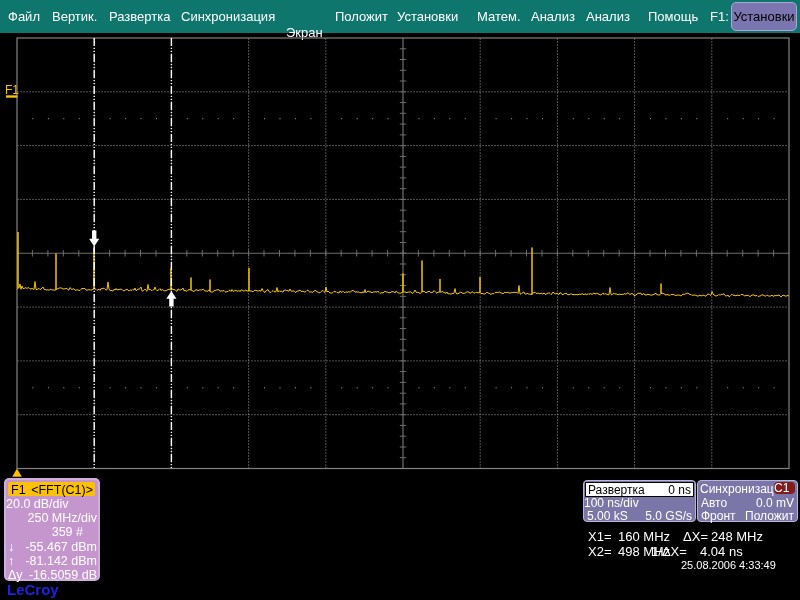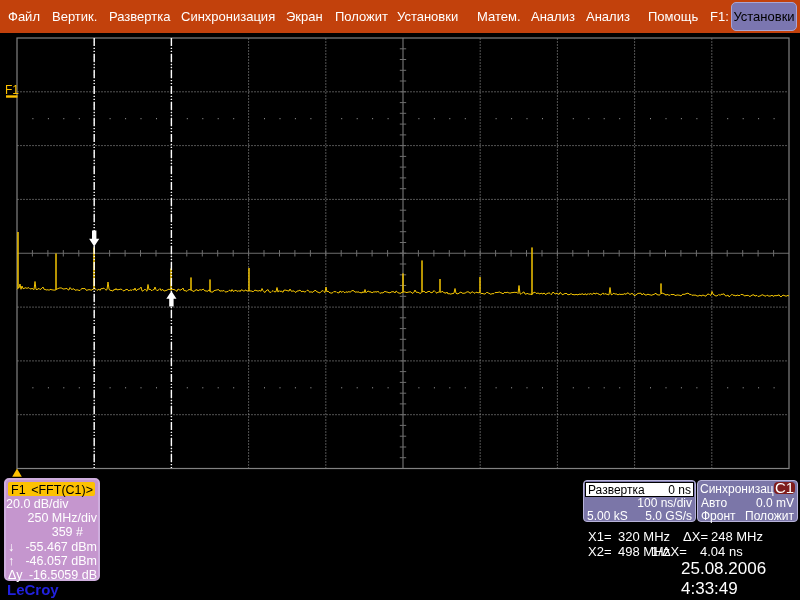--- a/index.html
+++ b/index.html
@@ -1,25 +1,25 @@
 <!DOCTYPE html>
 <html><head><meta charset="utf-8">
 <style>
   html,body{margin:0;padding:0;background:#000;}
   body{width:800px;height:600px;position:relative;overflow:hidden;
        font-family:"Liberation Sans",sans-serif;-webkit-font-smoothing:none;}
   .ab{position:absolute;}
 </style></head>
 <body>
-<div class="ab" style="left:0;top:0;width:800px;height:33px;background:#c2410c;color:#fff;font-size:13px">
+<div class="ab" style="left:0;top:0;width:800px;height:33px;background:#0f766e;color:#fff;font-size:13px">
     <span style="position:absolute;left:8px;top:9px">Файл</span>
     <span style="position:absolute;left:52px;top:9px">Вертик.</span>
     <span style="position:absolute;left:109px;top:9px">Развертка</span>
     <span style="position:absolute;left:181px;top:9px">Синхронизация</span>
-    <span style="position:absolute;left:286px;top:9px">Экран</span>
+    <span style="position:absolute;left:286px;top:25px">Экран</span>
     <span style="position:absolute;left:335px;top:9px">Положит</span>
     <span style="position:absolute;left:397px;top:9px">Установки</span>
     <span style="position:absolute;left:477px;top:9px">Матем.</span>
     <span style="position:absolute;left:531px;top:9px">Анализ</span>
     <span style="position:absolute;left:586px;top:9px">Анализ</span>
     <span style="position:absolute;left:648px;top:9px">Помощь</span>
     <span style="position:absolute;left:710px;top:9px">F1:</span>
   </div>
 <div class="ab" style="left:731px;top:2px;width:64px;height:27px;background:#7b76b0;border:1px solid #a9a5d2;border-radius:5px;color:#000000;font-size:13px;text-align:center;line-height:27px">Установки</div>
 <svg width="800" height="600" viewBox="0 0 800 600" style="position:absolute;left:0;top:0">
@@ -57,48 +57,48 @@
   <div class="ab" style="left:2px;top:2px;width:87px;height:14px;background:#fdc101;border-radius:2px;color:#000;">
     <span class="ab" style="left:3px;top:0.5px">F1</span>
       <span class="ab" style="right:2px;top:0.5px">&lt;FFT(C1)&gt;</span>
   </div>
   <div class="ab" style="left:0;top:17px;width:91px;">20.0 dB/div</div>
   <div class="ab" style="left:0;top:31px;width:91px;text-align:right">250 MHz/div</div>
   <div class="ab" style="left:0;top:45px;width:77px;text-align:right">359 #</div>
   <div class="ab" style="left:2px;top:60px">↓</div>
   <div class="ab" style="left:0;top:60px;width:91px;text-align:right">-55.467 dBm</div>
   <div class="ab" style="left:2px;top:74px">↑</div>
-  <div class="ab" style="left:0;top:74px;width:91px;text-align:right">-46.057 dBm</div>
+  <div class="ab" style="left:0;top:74px;width:91px;text-align:right">-81.142 dBm</div>
   <div class="ab" style="left:2px;top:88px">Δy</div>
   <div class="ab" style="left:0;top:88px;width:91px;text-align:right">-16.5059 dB</div>
 </div>
 
 <div class="ab" style="left:583px;top:480px;width:111px;height:40px;background:#7b76a8;border:1.5px solid #b7b3d9;border-radius:4px;color:#fff;font-size:12px">
   <div class="ab" style="left:1px;top:1px;width:107px;height:13px;background:#fff;border:1px solid #000;color:#000">
     <span class="ab" style="left:2px;top:0px">Развертка</span>
       <span class="ab" style="right:2px;top:0px">0 ns</span>
   </div>
-  <div class="ab" style="left:0;top:15px;width:108px;text-align:right">100 ns/div</div>
+  <div class="ab" style="left:0;top:15px;width:108px;">100 ns/div</div>
   <div class="ab" style="left:3px;top:28px">5.00 kS</div>
   <div class="ab" style="left:0;top:28px;width:108px;text-align:right">5.0 GS/s</div>
 </div>
 
 <div class="ab" style="left:697px;top:480px;width:99px;height:40px;background:#7b76a8;border:1.5px solid #b7b3d9;border-radius:4px;color:#fff;font-size:12px">
   <div class="ab" style="left:2px;top:1px">Синхронизац</div>
-  <div class="ab" style="right:2px;top:1px;width:21px;height:12px;background:#7f1d1d;border-radius:4px;text-align:center;font-size:15px;line-height:12px">C1</div>
+  <div class="ab" style="right:2px;top:1px;width:21px;height:12px;background:#7f1d1d;border-radius:4px;text-align:left;font-size:12px;line-height:12px">C1</div>
   <div class="ab" style="left:3px;top:15px">Авто</div>
   <div class="ab" style="right:3px;top:15px">0.0 mV</div>
   <div class="ab" style="left:3px;top:28px">Фронт</div>
   <div class="ab" style="right:3px;top:28px">Положит</div>
 </div>
 
 <div class="ab" style="left:0;top:529px;width:800px;color:#fff;font-size:13px">
   <span class="ab" style="left:588px;top:0">X1=</span>
-    <span class="ab" style="left:618px;top:0">320 MHz</span>
+    <span class="ab" style="left:618px;top:0">160 MHz</span>
   <span class="ab" style="left:650px;top:0;width:58px;text-align:right">ΔX=</span>
     <span class="ab" style="left:700px;top:0;width:63px;text-align:right">248 MHz</span>
   <span class="ab" style="left:588px;top:15px">X2=</span>
     <span class="ab" style="left:618px;top:15px">498 MHz</span>
   <span class="ab" style="left:640px;top:15px;width:58px;text-align:center">1/ΔX=</span>
     <span class="ab" style="left:700px;top:15px;width:63px;text-align:left">4.04 ns</span>
 </div>
-<div class="ab" style="left:681px;top:559px;color:#fff;font-size:17px">25.08.2006 4:33:49</div>
+<div class="ab" style="left:681px;top:559px;color:#fff;font-size:11px">25.08.2006 4:33:49</div>
 <div class="ab" style="left:7px;top:581px;color:#2121de;font-size:15px;font-weight:bold;border-bottom:2px solid #2121de;padding-bottom:16px">LeCroy</div>
 
 </body></html>

